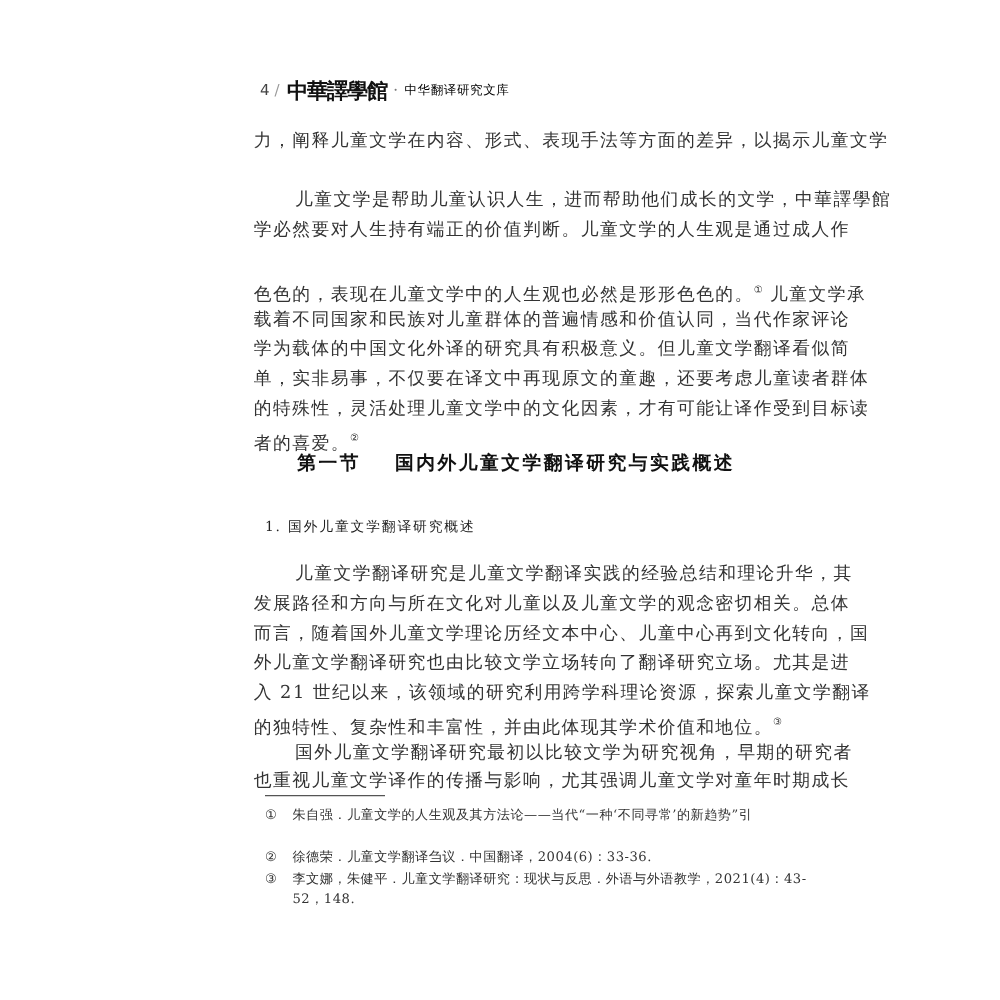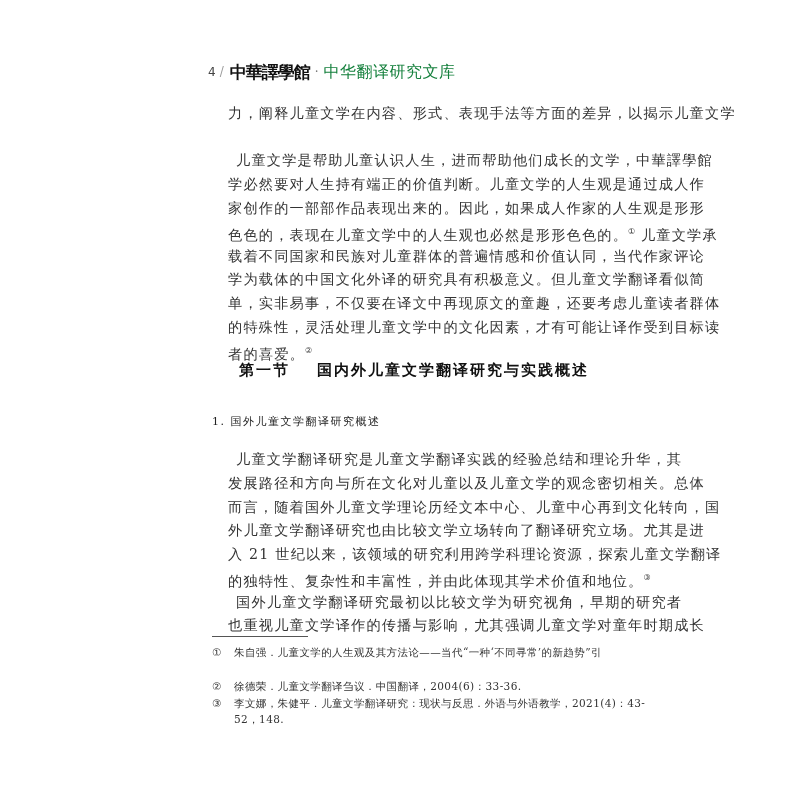--- a/index.html
+++ b/index.html
@@ -6,25 +6,25 @@
   body { width: 800px; height: 800px; position: relative; overflow: hidden;
          font-family: "DejaVu Serif", "Liberation Serif", serif; color: #2a2a2a; }
   .page { position: absolute; left: 0; top: 0; width: 800px; height: 800px; }
   .running-head { position: absolute; left: 208px; top: 62px; height: 20px;
          display: flex; align-items: center; font-size: 12px; color: #333; white-space: nowrap; }
   .running-head .pno { font-family: "DejaVu Sans", sans-serif; font-size: 12px; color: #444; }
   .running-head .slash { color: #999; margin: 0 6px 0 4px; font-size: 12px; }
   .running-head .logo { font-family: "DejaVu Sans", sans-serif; font-weight: bold; font-size: 17px;
          color: #111; letter-spacing: -1px; }
   .running-head .dot { margin: 0 5px; color: #777; }
-  .running-head .series { font-size: 16px; color: #15803d; letter-spacing: 0.5px; font-family: Liberation Serif, serif; }
-  .line { position: absolute; left: 228px; width: 388px; font-size: 14.2px; line-height: 20px;
+  .running-head .series { font-size: 10px; color: #000000; letter-spacing: 0.5px; font-family: Liberation Serif, serif; }
+  .line { position: absolute; left: 203px; width: 388px; font-size: 14.2px; line-height: 20px;
           white-space: nowrap; letter-spacing: 1.2px; color: #333; }
   .justify { text-align: justify; text-align-last: justify; }
-  .section-title { position: absolute; left: 220px; width: 388px; top: 357px; text-align: center;
+  .section-title { position: absolute; left: 200px; width: 388px; top: 357px; text-align: right;
           font-family: "DejaVu Sans", sans-serif; font-weight: bold; font-size: 15px; color: #111;
           letter-spacing: 2px; white-space: nowrap; }
   .section-title .num { margin-right: 20px; }
   .subhead { position: absolute; left: 236px; top: 413px; font-size: 11px; color: #222;
           letter-spacing: 1.5px; white-space: nowrap; }
   sup { font-size: 8px; vertical-align: 6px; letter-spacing: 0; }
   .fn-rule { position: absolute; left: 212px; top: 632px; width: 96px; height: 0;
           border-top: 1px solid #555; }
   .fn { position: absolute; left: 212px; width: 388px; font-size: 10.5px; line-height: 14px;
           color: #333; white-space: nowrap; letter-spacing: 0.4px; }
@@ -41,21 +41,20 @@
     <span class="slash">/</span>
     <span class="logo">中華譯學館</span>
     <span class="dot">·</span>
     <span class="series">中华翻译研究文库</span>
   </div>
 
   <div class="line justify" style="top:103px">力，阐释儿童文学在内容、形式、表现手法等方面的差异，以揭示儿童文学</div>
 
   <div class="line justify" style="top:150px; left:236px; width:364px">儿童文学是帮助儿童认识人生，进而帮助他们成长的文学，中華譯學館</div>
   <div class="line justify" style="top:174px">学必然要对人生持有端正的价值判断。儿童文学的人生观是通过成人作</div>
-  <div class="line justify" style="top:198px">家创作的一部部作品表现出来的。因此，如果成人作家的人生观是形形</div>
   <div class="line justify" style="top:222px">
     <span>色色的，表现在儿童文学中的人生观也必然是形形色色的。</span><sup>①</sup><span> 儿童文学承</span>
   </div>
   <div class="line justify" style="top:246px">载着不同国家和民族对儿童群体的普遍情感和价值认同，当代作家评论</div>
   <div class="line justify" style="top:269px">学为载体的中国文化外译的研究具有积极意义。但儿童文学翻译看似简</div>
   <div class="line justify" style="top:293px">单，实非易事，不仅要在译文中再现原文的童趣，还要考虑儿童读者群体</div>
   <div class="line justify" style="top:317px">的特殊性，灵活处理儿童文学中的文化因素，才有可能让译作受到目标读</div>
   <div class="line" style="top:341px">
     <span>者的喜爱。</span><sup>②</sup>
   </div>

